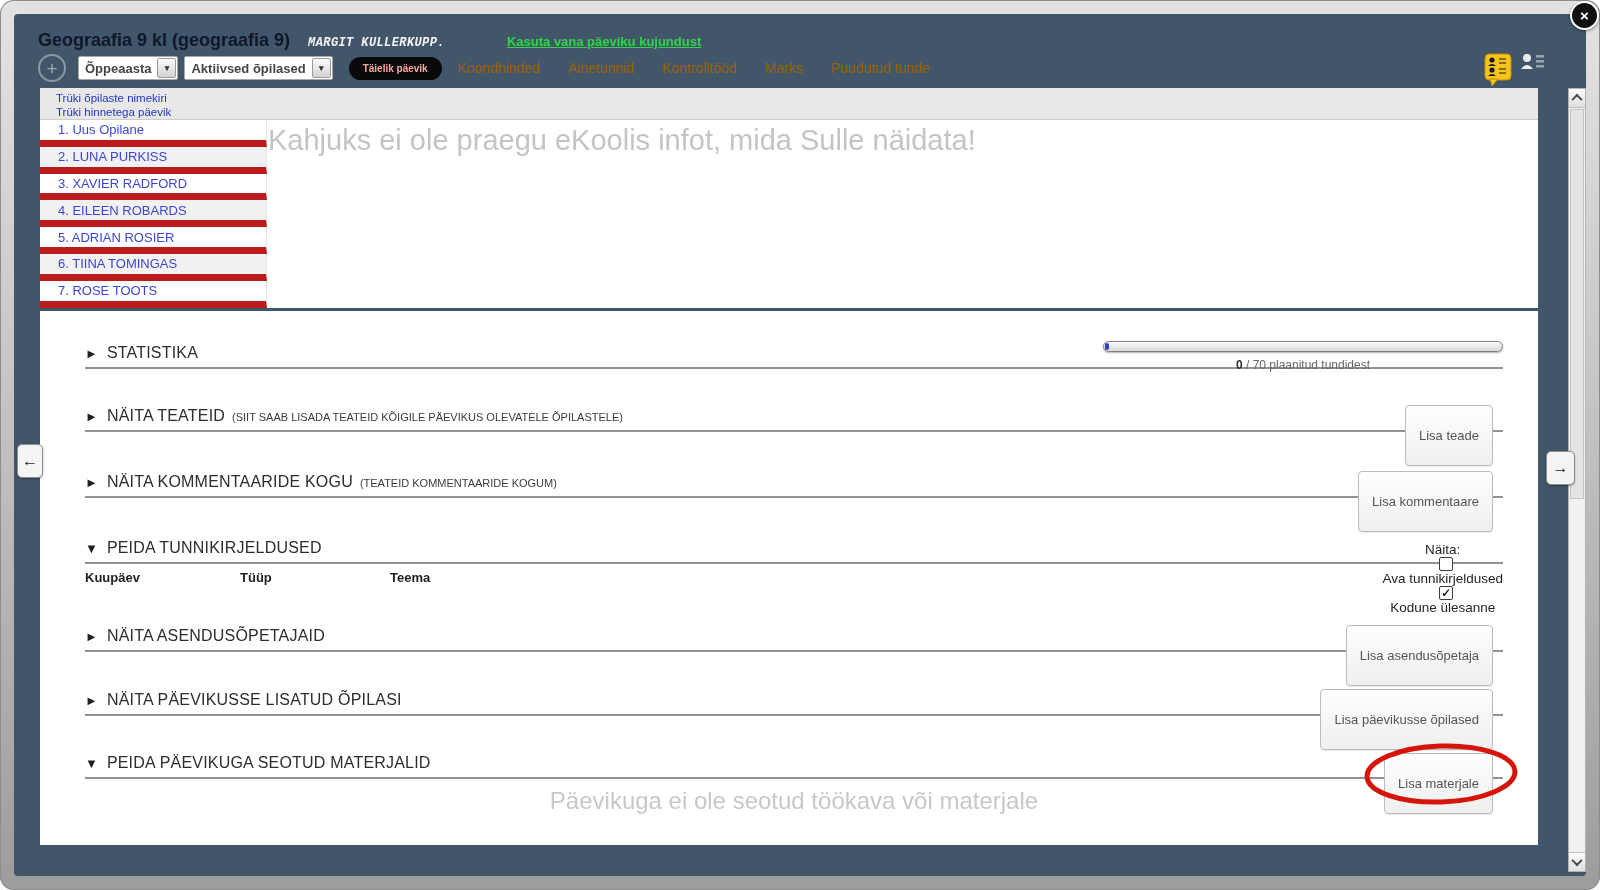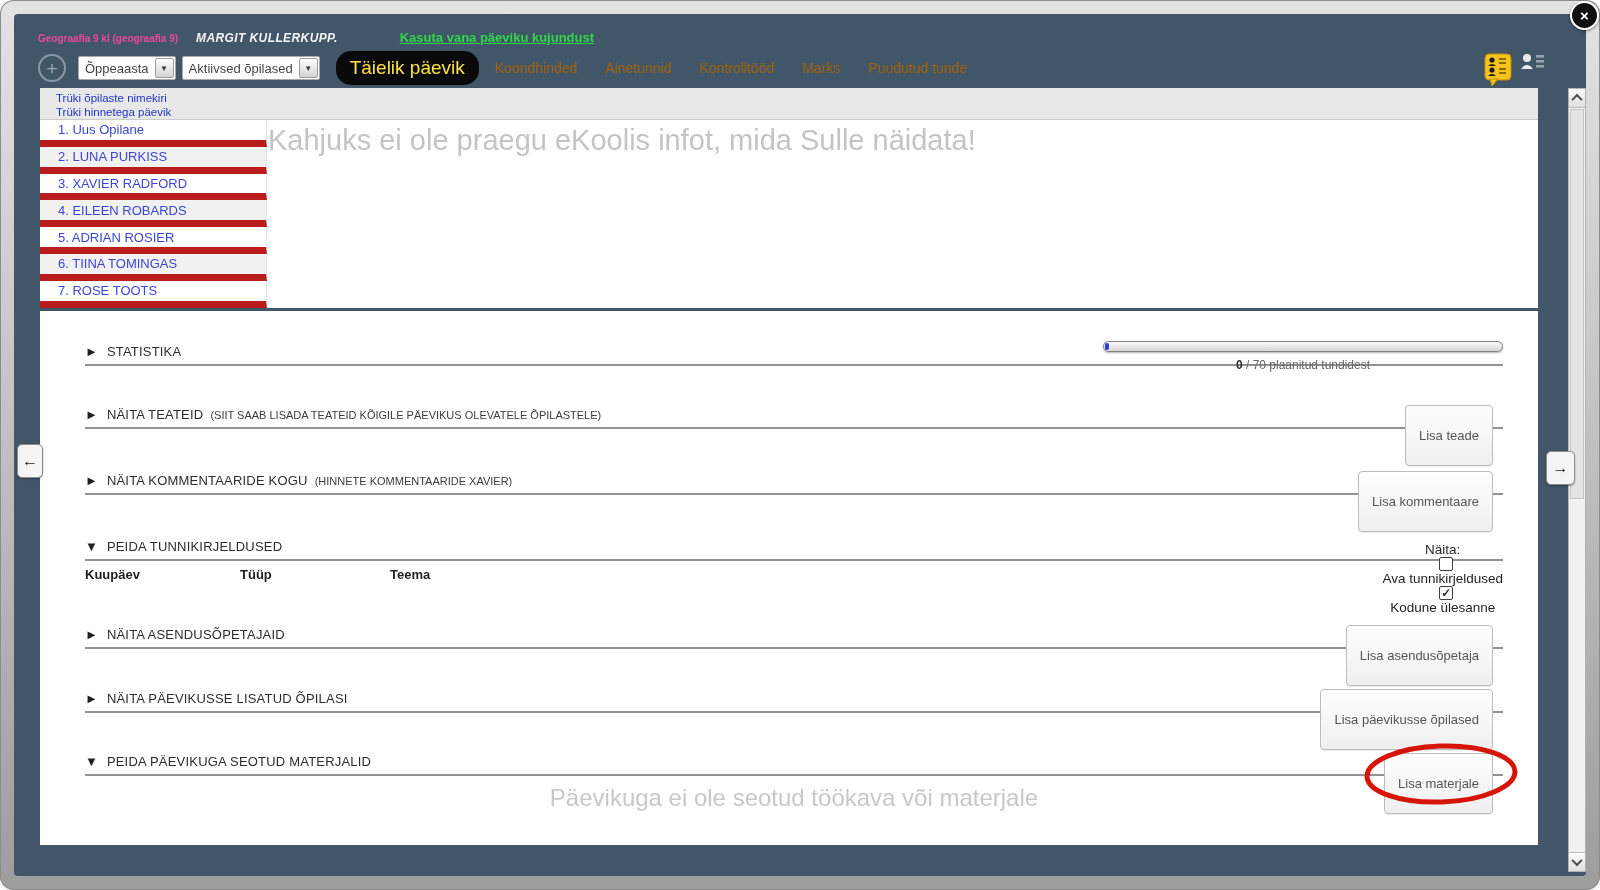--- a/index.html
+++ b/index.html
@@ -11,37 +11,37 @@
   .panel{position:absolute;left:14px;top:14px;right:14px;bottom:14px;background:#42566a;border-radius:4px;}
 
   
   .close-btn{position:absolute;left:1570px;top:1px;width:25px;height:25px;border-radius:50%;
              background:#101010;border:2px solid #fff;color:#fff;display:flex;align-items:center;
              justify-content:center;font-size:15px;font-weight:bold;z-index:60;cursor:pointer;
              box-shadow:0 1px 3px rgba(0,0,0,.45);line-height:1;}
 
   
   .hdr-row1{position:absolute;left:38px;top:30px;display:flex;align-items:baseline;gap:18px;white-space:nowrap;}
-  .hdr-title{color:#ec4899;font-weight:bold;font-size:10px;}
-  .hdr-teacher{color:#f4f4f4;font-family:Liberation Sans, sans-serif;font-style:italic;font-weight:bold;
+  .hdr-title{color:#0f172a;font-weight:bold;font-size:18px;}
+  .hdr-teacher{color:#f4f4f4;font-family:Liberation Mono, monospace;font-style:italic;font-weight:bold;
                font-size:12px;letter-spacing:.4px;}
   .hdr-link{color:#2fd648;font-size:13px;font-weight:bold;text-decoration:underline;cursor:pointer;padding-left:44px;}
 
   .hdr-row2{position:absolute;left:38px;top:54px;height:28px;display:flex;align-items:center;}
   .plus-icon{width:24px;height:24px;border:2px solid #8a98a6;border-radius:50%;color:#9aa7b3;
              display:flex;align-items:center;justify-content:center;font-size:19px;line-height:1;
              margin-right:12px;cursor:pointer;}
   .select{height:22px;background:#ffffff;border:1px solid #a8a8a8;display:flex;align-items:center;
-          margin-right:6px;cursor:pointer;border-radius:2px;}
+          margin-right:6px;cursor:pointer;border-radius:2px;font-weight:bold;}
   .select .txt{padding:0 6px;font-size:13px;color:#454545;white-space:nowrap;}
   .select .dd{width:17px;height:18px;margin-right:1px;background:linear-gradient(#fdfdfd,#d3d3d3);
               border:1px solid #9a9a9a;border-radius:2px;display:flex;align-items:center;
               justify-content:center;font-size:9px;color:#333;}
   .sel2{margin-right:16px;}
-  .tab-pill{background:#0a0a0a;color:#fde047;font-size:19px;font-weight:normal;padding:6px 14px;
+  .tab-pill{background:#0a0a0a;color:#fca5a5;font-size:10px;font-weight:bold;padding:6px 14px;
             border-radius:15px;margin-right:16px;white-space:nowrap;cursor:pointer;}
   .menu{display:flex;gap:28px;color:#a16207;font-size:14px;white-space:nowrap;}
   .menu span{cursor:pointer;}
 
   .hdr-icons{position:absolute;left:1484px;top:53px;display:flex;gap:9px;align-items:flex-start;}
 
   
   .box-top{position:absolute;left:40px;top:88px;width:1498px;height:220px;background:#ffffff;}
   .print-band{height:32px;background:#e8e8e8;border-bottom:1px solid #cccccc;box-sizing:border-box;
               padding:3px 0 0 16px;line-height:14px;font-size:11.5px;}
@@ -51,21 +51,21 @@
            display:flex;align-items:center;padding-left:18px;font-size:13px;color:#3c46d6;
            background:#ffffff;cursor:pointer;white-space:nowrap;}
   .student:nth-child(even){background:#f1f1f1;}
   .empty-msg{position:absolute;left:228px;top:36px;font-size:29px;color:#c4c4c4;white-space:nowrap;}
 
   
   .box-main{position:absolute;left:40px;top:311px;width:1498px;height:534px;background:#ffffff;}
   .section{position:absolute;left:45px;width:1418px;}
   .sec-head{display:flex;align-items:baseline;white-space:nowrap;}
   .sec-arrow{font-size:13px;color:#1f1f1f;margin-right:9px;}
-  .sec-title{font-size:13px;color:#2d2d2d;letter-spacing:.2px;}
+  .sec-title{font-size:16px;color:#2d2d2d;letter-spacing:.2px;}
   .sec-sub{font-size:11px;color:#3c3c3c;margin-left:7px;}
   .sec-hr{border:none;border-top:2px solid #929292;margin:5px 0 0 0;}
 
   .btn{position:absolute;right:45px;height:25px;padding:17px 13px;background:linear-gradient(#fefefe,#efefef);
        border:1px solid #bcbcbc;border-radius:4px;font-size:13px;color:#555;display:flex;
        align-items:center;box-shadow:0 1px 1px rgba(0,0,0,.08);cursor:pointer;white-space:nowrap;z-index:5;}
   .btn-teade{top:94px;}  .btn-komm{top:160px;}  .btn-asendus{top:314px;}
   .btn-opilased{top:378px;}  .btn-materjal{top:436px;margin-top:6px;}
 
   .progress-wrap{position:absolute;right:35px;top:30px;width:400px;}
@@ -207,21 +207,21 @@
       <span class="sec-sub">(SIIT SAAB LISADA TEATEID KÕIGILE PÄEVIKUS OLEVATELE ÕPILASTELE)</span>
     </div>
     <hr class="sec-hr">
   </div>
   <div class="btn btn-teade">Lisa teade</div>
 
   <div class="section" style="top:162px">
     <div class="sec-head">
       <span class="sec-arrow">►</span>
       <span class="sec-title">NÄITA KOMMENTAARIDE KOGU</span>
-      <span class="sec-sub">(HINNETE KOMMENTAARIDE XAVIER)</span>
+      <span class="sec-sub">(TEATEID KOMMENTAARIDE KOGUM)</span>
     </div>
     <hr class="sec-hr">
   </div>
   <div class="btn btn-komm">Lisa kommentaare</div>
 
   <div class="section" style="top:228px">
     <div class="sec-head">
       <span class="sec-arrow">▼</span>
       <span class="sec-title">PEIDA TUNNIKIRJELDUSED</span>
     </div>

